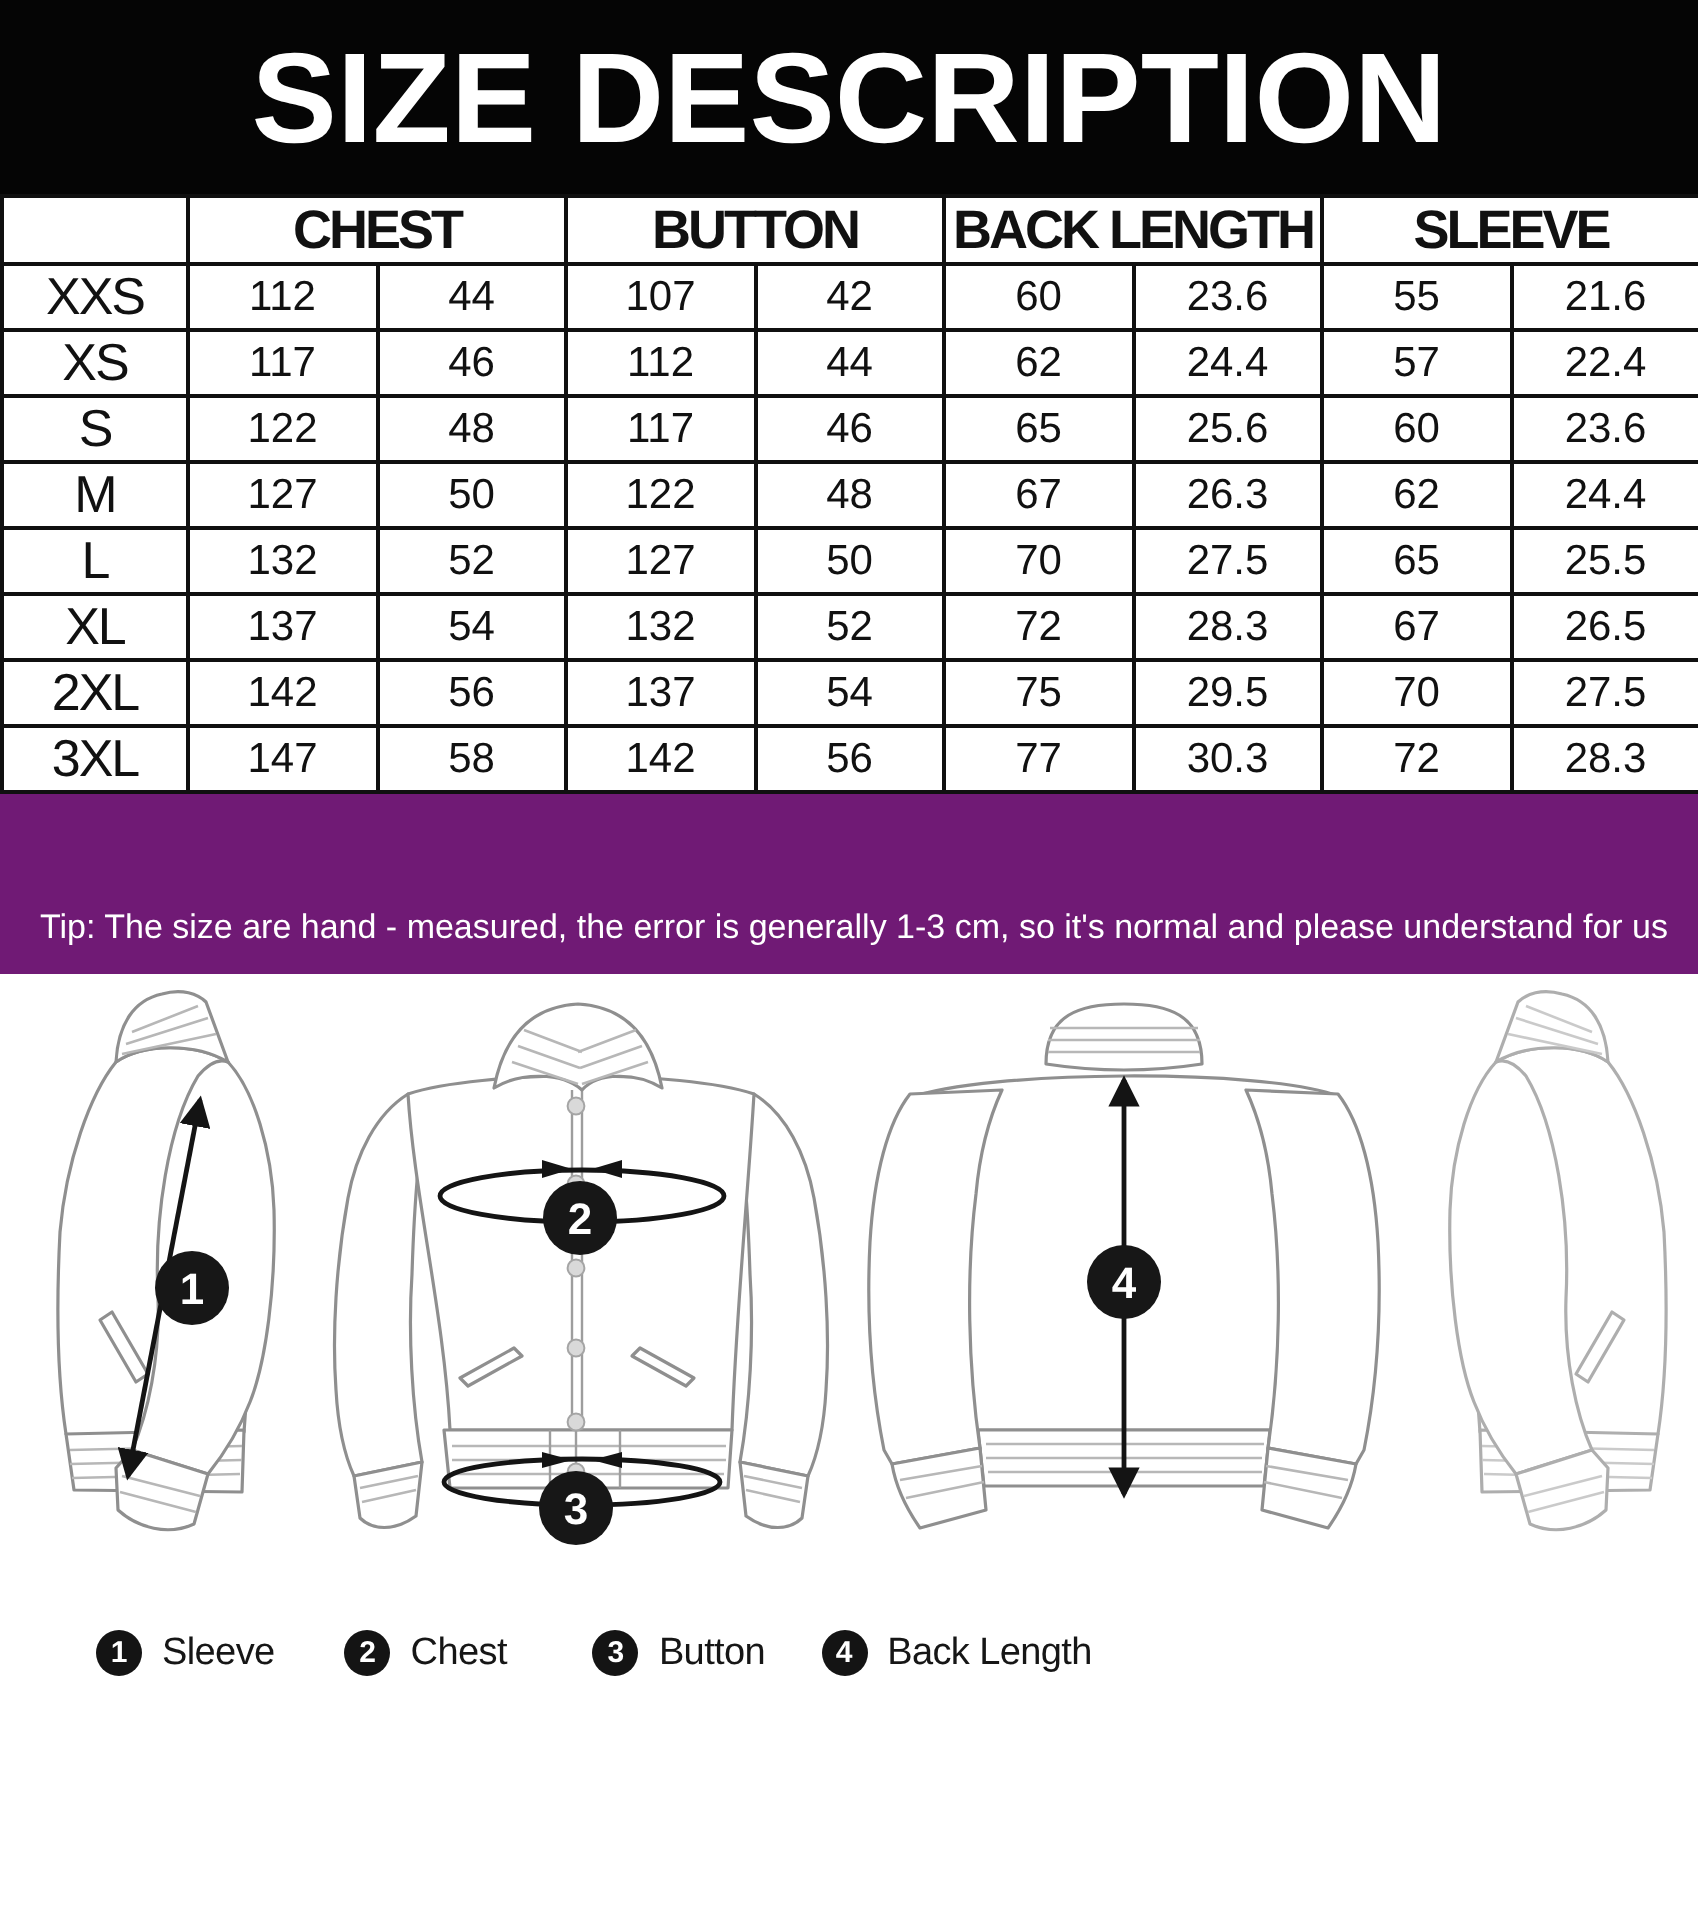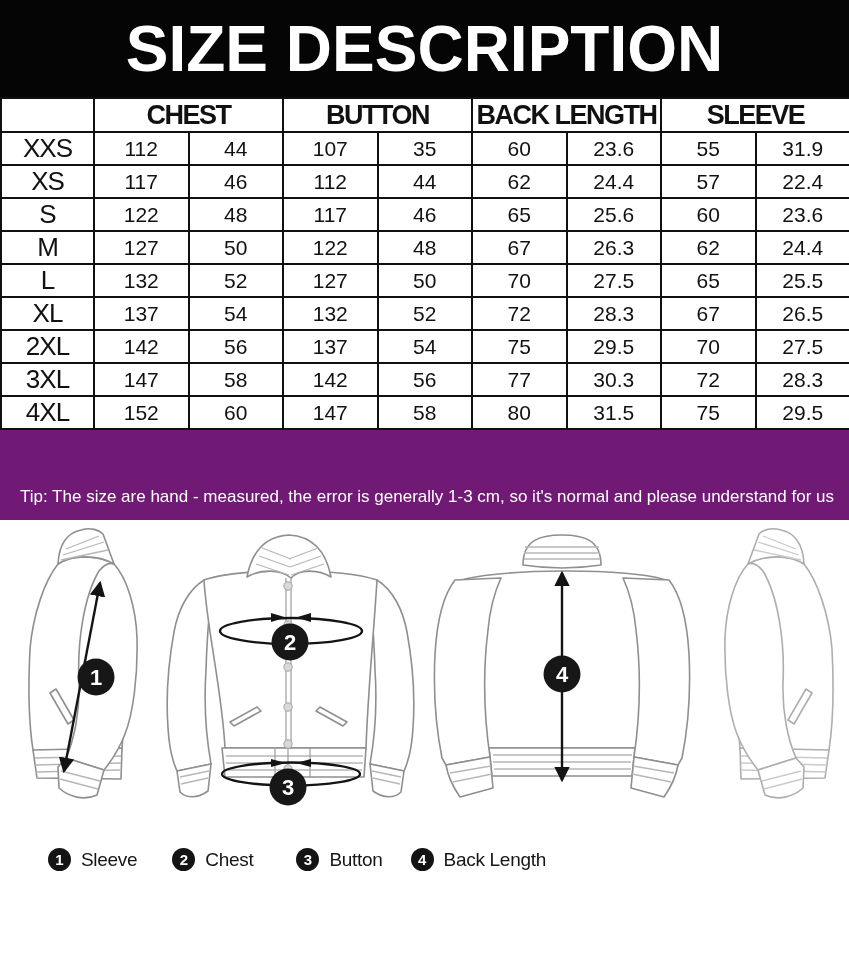--- a/index.html
+++ b/index.html
@@ -92,25 +92,25 @@
       <td colspan="2">BACK LENGTH</td>
       <td colspan="2">SLEEVE</td>
     </tr>
   </thead>
   <tbody id="size-tbody">
       <tr>
         <td class="size-cell">XXS</td>
         <td>112</td>
         <td>44</td>
         <td>107</td>
-        <td>35</td>
+        <td>42</td>
         <td>60</td>
         <td>23.6</td>
         <td>55</td>
-        <td>31.9</td>
+        <td>21.6</td>
       </tr>
       <tr>
         <td class="size-cell">XS</td>
         <td>117</td>
         <td>46</td>
         <td>112</td>
         <td>44</td>
         <td>62</td>
         <td>24.4</td>
         <td>57</td>
@@ -174,31 +174,20 @@
       <tr>
         <td class="size-cell">3XL</td>
         <td>147</td>
         <td>58</td>
         <td>142</td>
         <td>56</td>
         <td>77</td>
         <td>30.3</td>
         <td>72</td>
         <td>28.3</td>
-      </tr>
-      <tr>
-        <td class="size-cell">4XL</td>
-        <td>152</td>
-        <td>60</td>
-        <td>147</td>
-        <td>58</td>
-        <td>80</td>
-        <td>31.5</td>
-        <td>75</td>
-        <td>29.5</td>
       </tr>
     </tbody>
 </table>
 
 <div class="tip-bar">
   <p>Tip: The size are hand - measured, the error is generally 1-3 cm, so it's normal and please understand for us</p>
 </div>
 
 <div class="diagram">
 <svg width="849" height="312" viewBox="0 0 849 312">

